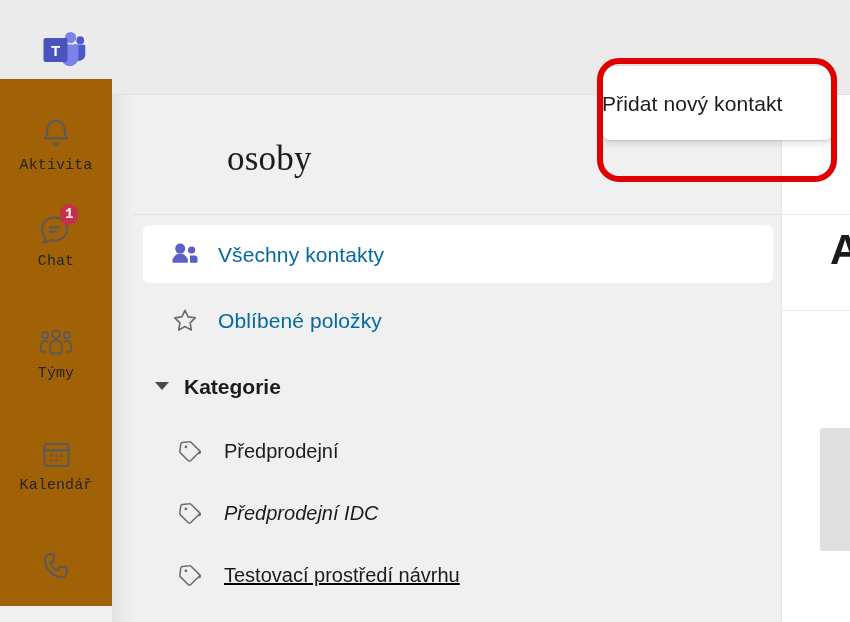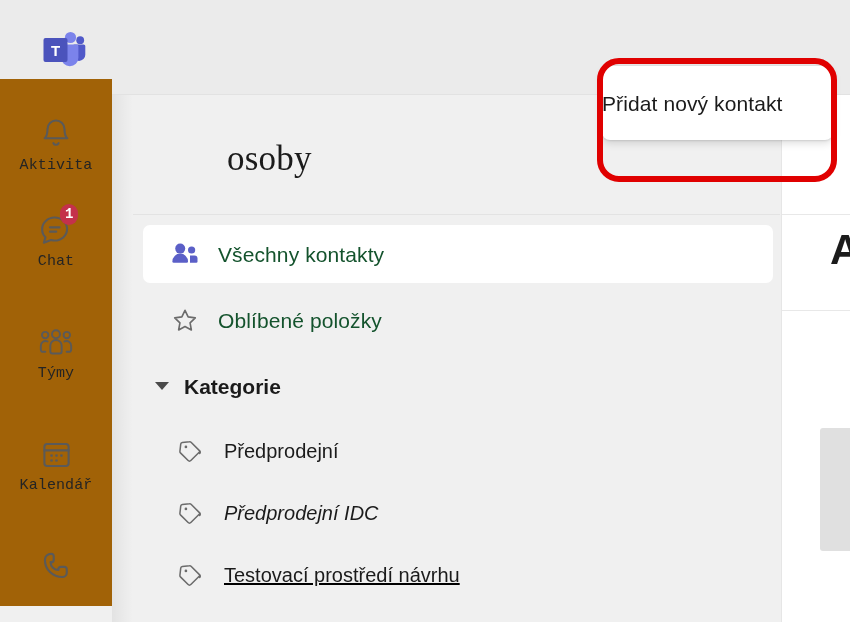--- a/index.html
+++ b/index.html
@@ -160,21 +160,21 @@
   .nav-row .nav-ico {
     width: 48px;
     min-width: 48px;
     margin-left: 27px;
     display: flex;
     align-items: center;
     justify-content: flex-start;
   }
   .nav-row .nav-text {
     font-size: 21px;
-    color: #14532d;
+    color: #0369a1;
     line-height: 25px;
     letter-spacing: 0.1px;
   }
   .cat-header {
     position: absolute;
     left: 22px;
     display: flex;
     align-items: center;
     height: 30px;
     cursor: pointer;

